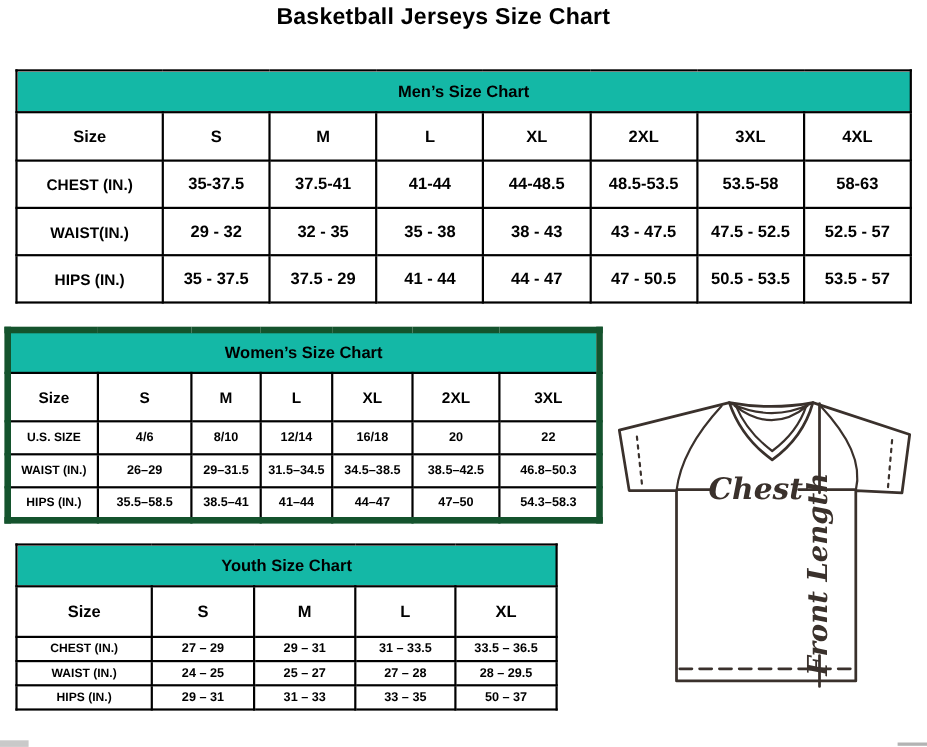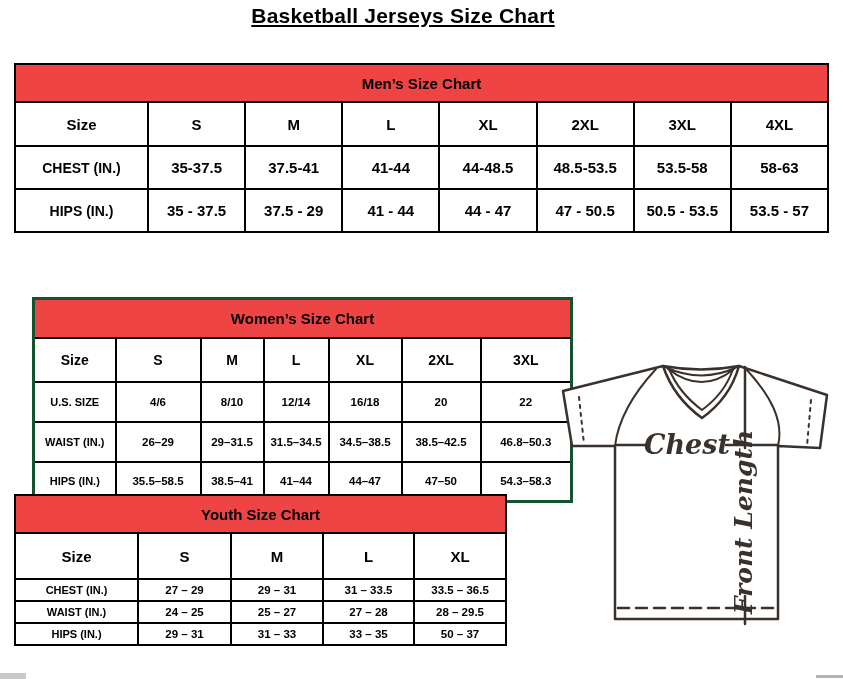--- a/index.html
+++ b/index.html
@@ -3,52 +3,52 @@
 <meta charset="utf-8">
 <style>
   html,body{margin:0;padding:0;}
   body{
     width:843px;height:679px;background:#ffffff;position:relative;
     font-family:"Liberation Sans",sans-serif;color:#000;overflow:hidden;
   }
   .page{position:absolute;left:0;top:0;width:843px;height:679px;}
   h1.title{
     position:absolute;left:0;top:4px;width:806px;margin:0;
-    text-align:center;font-size:21px;font-weight:bold;letter-spacing:0.2px;text-decoration:underline;
+    text-align:center;font-size:21px;font-weight:bold;letter-spacing:0.2px;
   }
   table.chart{
     position:absolute;border-collapse:collapse;table-layout:fixed;background:#fff;
   }
   table.chart td{
     border:2px solid #000;text-align:center;vertical-align:middle;
     font-weight:bold;padding:0;overflow:hidden;white-space:nowrap;
   }
-  td.band{background:#ef4444;font-size:15px;}
+  td.band{background:#14b8a6;font-size:15px;}
 
   
   .mens{left:14px;top:63px;width:815px;border:2px solid #000;}
   .mens col.c0{width:133px;}
   .mens .band-row{height:38px;}
   .mens .size-row{height:44px;font-size:15px;}
   .mens .data-row{height:43px;font-size:15px;}
   .mens .rowlabel{font-size:14px;}
 
   
-  .womens{left:32px;top:297px;width:538px;border:3px solid #14532d;}
+  .womens{left:4px;top:297px;width:538px;border:6px solid #14532d;}
   .womens td{border-width:1.5px;}
   .womens col.c0{width:82px;}
   .womens col.c1{width:85px;}
   .womens col.c2{width:63px;}
   .womens col.c3{width:65px;}
   .womens col.c4{width:73px;}
   .womens col.c5{width:79px;}
   .womens col.c6{width:91px;}
   .womens .band-row{height:39px;}
   .womens .size-row{height:44px;font-size:14px;}
-  .womens .data-row{height:40px;font-size:11.5px;}
+  .womens .data-row{height:30px;font-size:11.5px;}
   .womens .rowlabel{font-size:11px;}
 
   
   .youth{left:14px;top:494px;width:492px;border:2px solid #a21caf;}
   .youth td{border-width:1.5px;}
   .youth col.c0{width:123px;}
   .youth col.c1{width:93px;}
   .youth col.c2{width:92px;}
   .youth col.c3{width:91px;}
   .youth col.c4{width:92px;}
@@ -105,20 +105,30 @@
           <td class="rowlabel">CHEST (IN.)</td>
           <td>35-37.5</td>
           <td>37.5-41</td>
           <td>41-44</td>
           <td>44-48.5</td>
           <td>48.5-53.5</td>
           <td>53.5-58</td>
           <td>58-63</td>
         </tr>
         <tr class="data-row">
+          <td class="rowlabel">WAIST(IN.)</td>
+          <td>29 - 32</td>
+          <td>32 - 35</td>
+          <td>35 - 38</td>
+          <td>38 - 43</td>
+          <td>43 - 47.5</td>
+          <td>47.5 - 52.5</td>
+          <td>52.5 - 57</td>
+        </tr>
+        <tr class="data-row">
           <td class="rowlabel">HIPS (IN.)</td>
           <td>35 - 37.5</td>
           <td>37.5 - 29</td>
           <td>41 - 44</td>
           <td>44 - 47</td>
           <td>47 - 50.5</td>
           <td>50.5 - 53.5</td>
           <td>53.5 - 57</td>
         </tr>
       </tbody>

